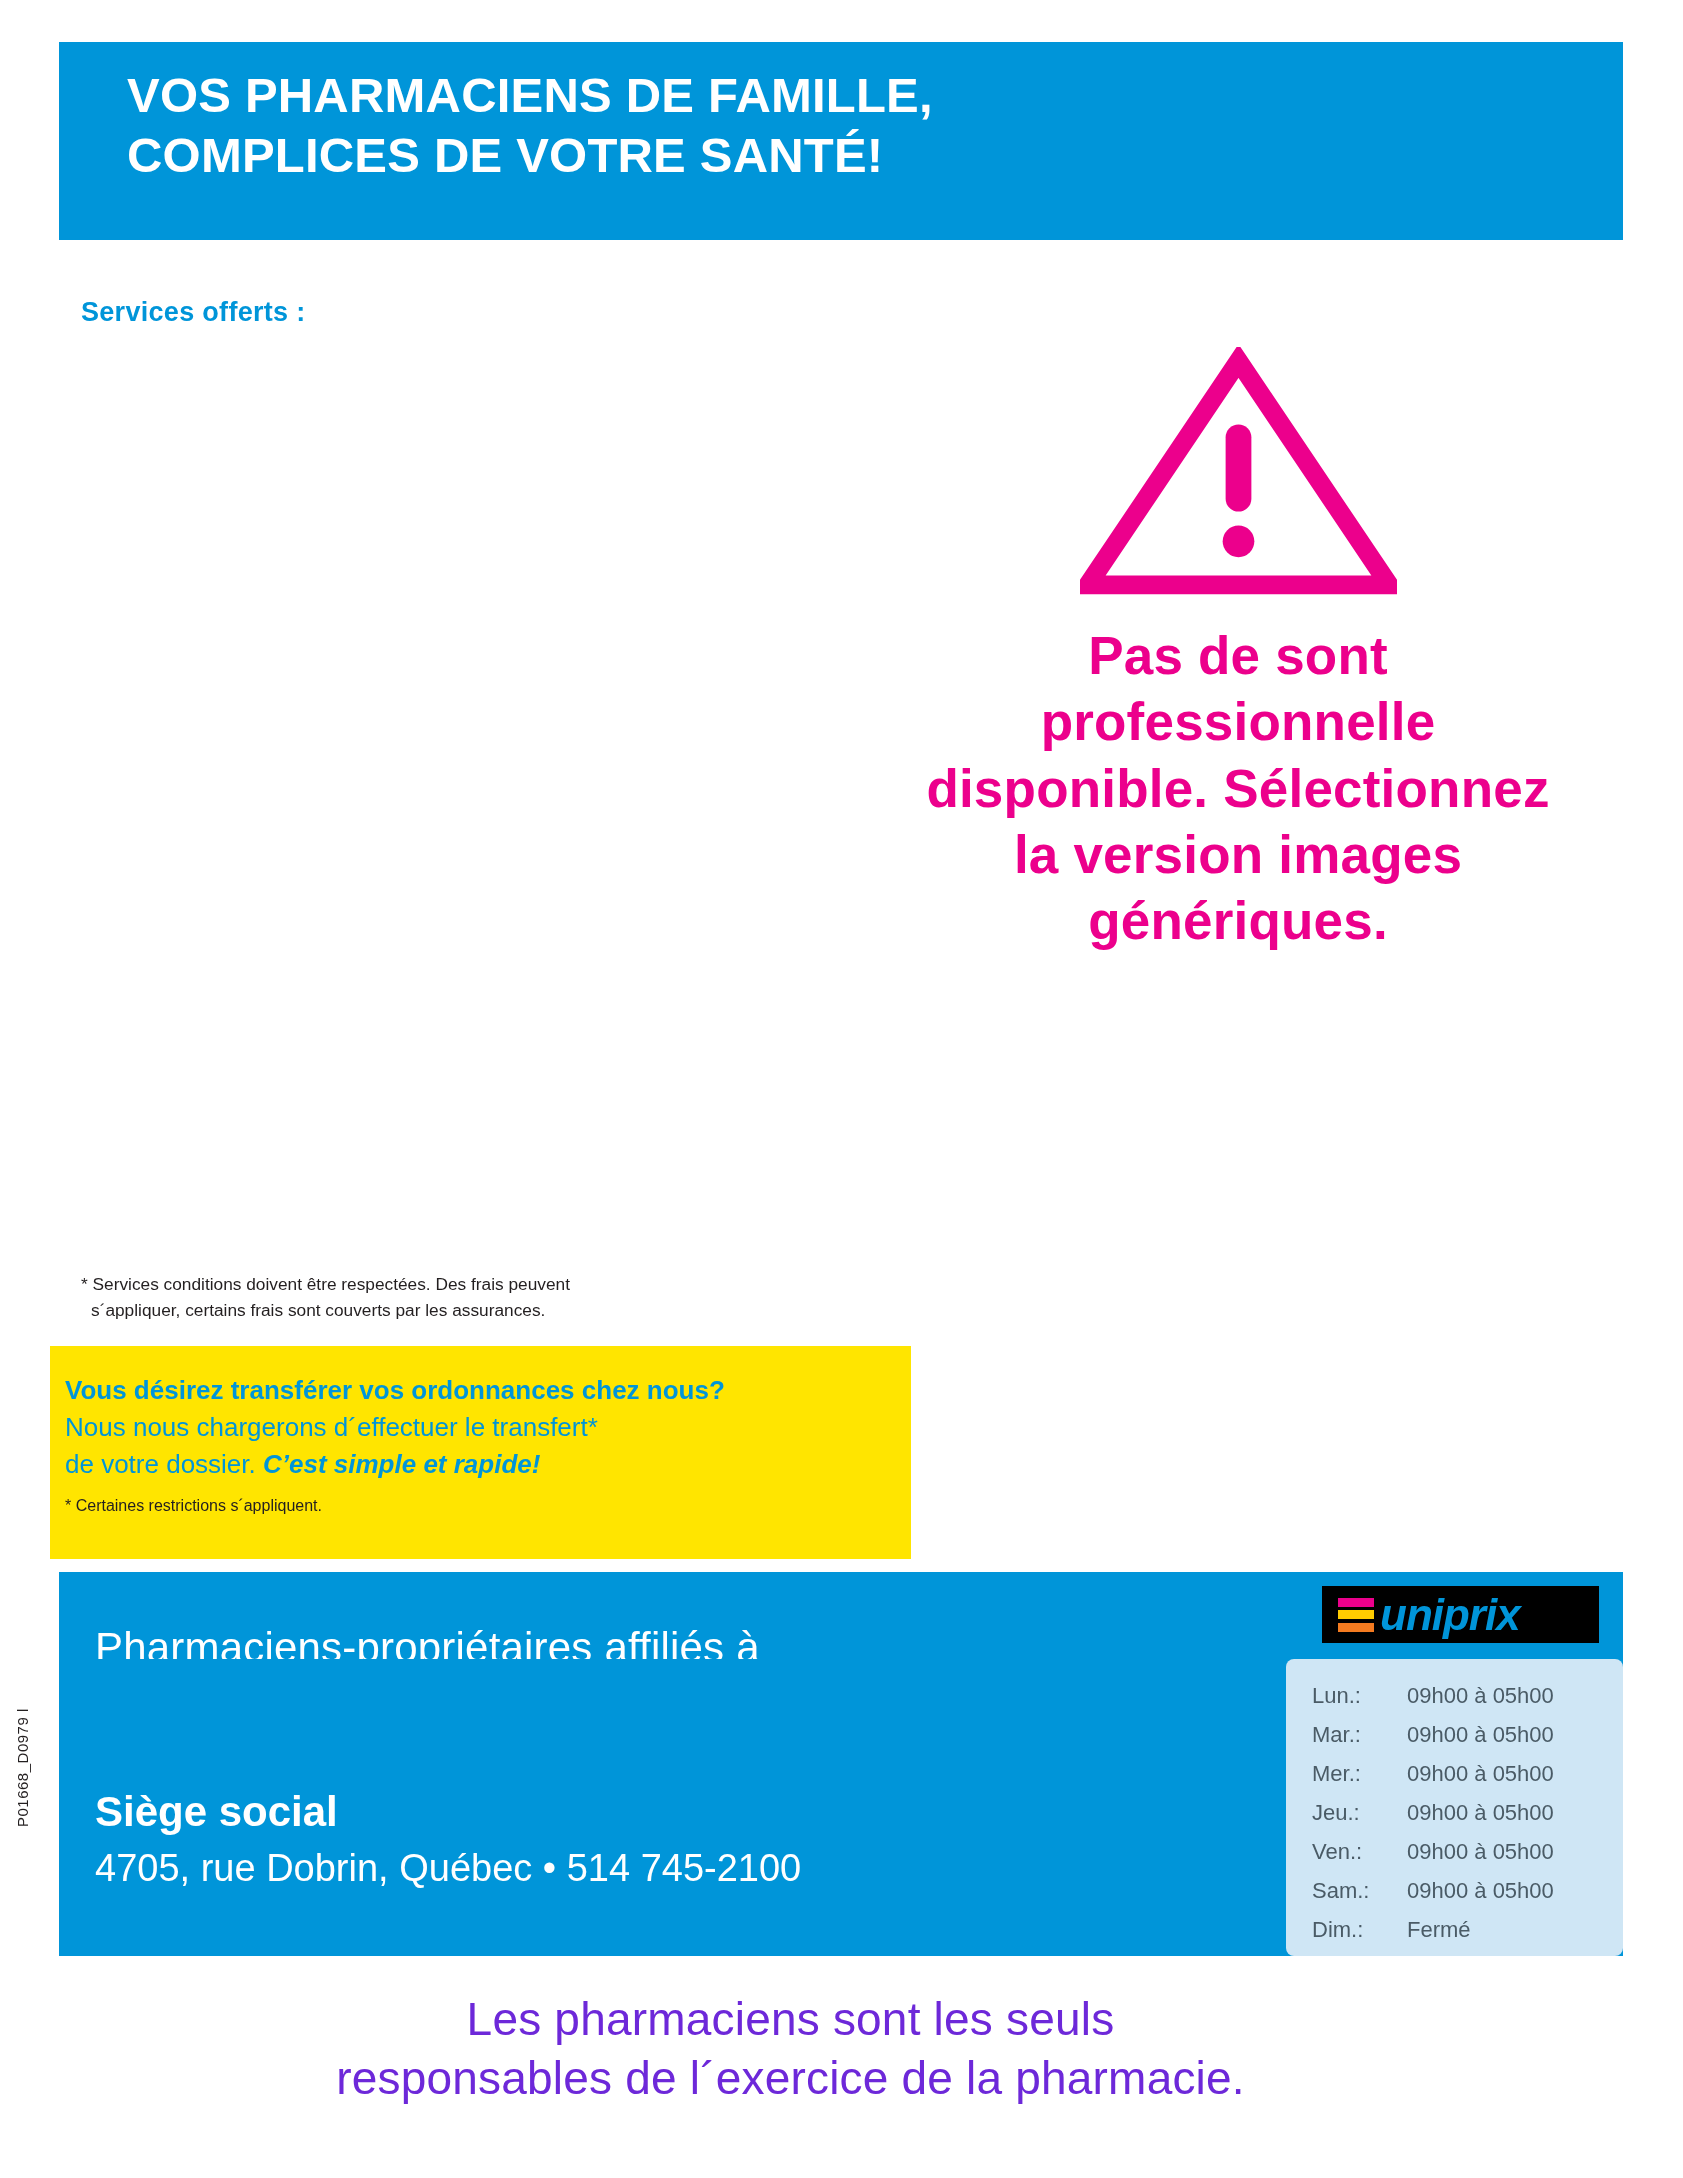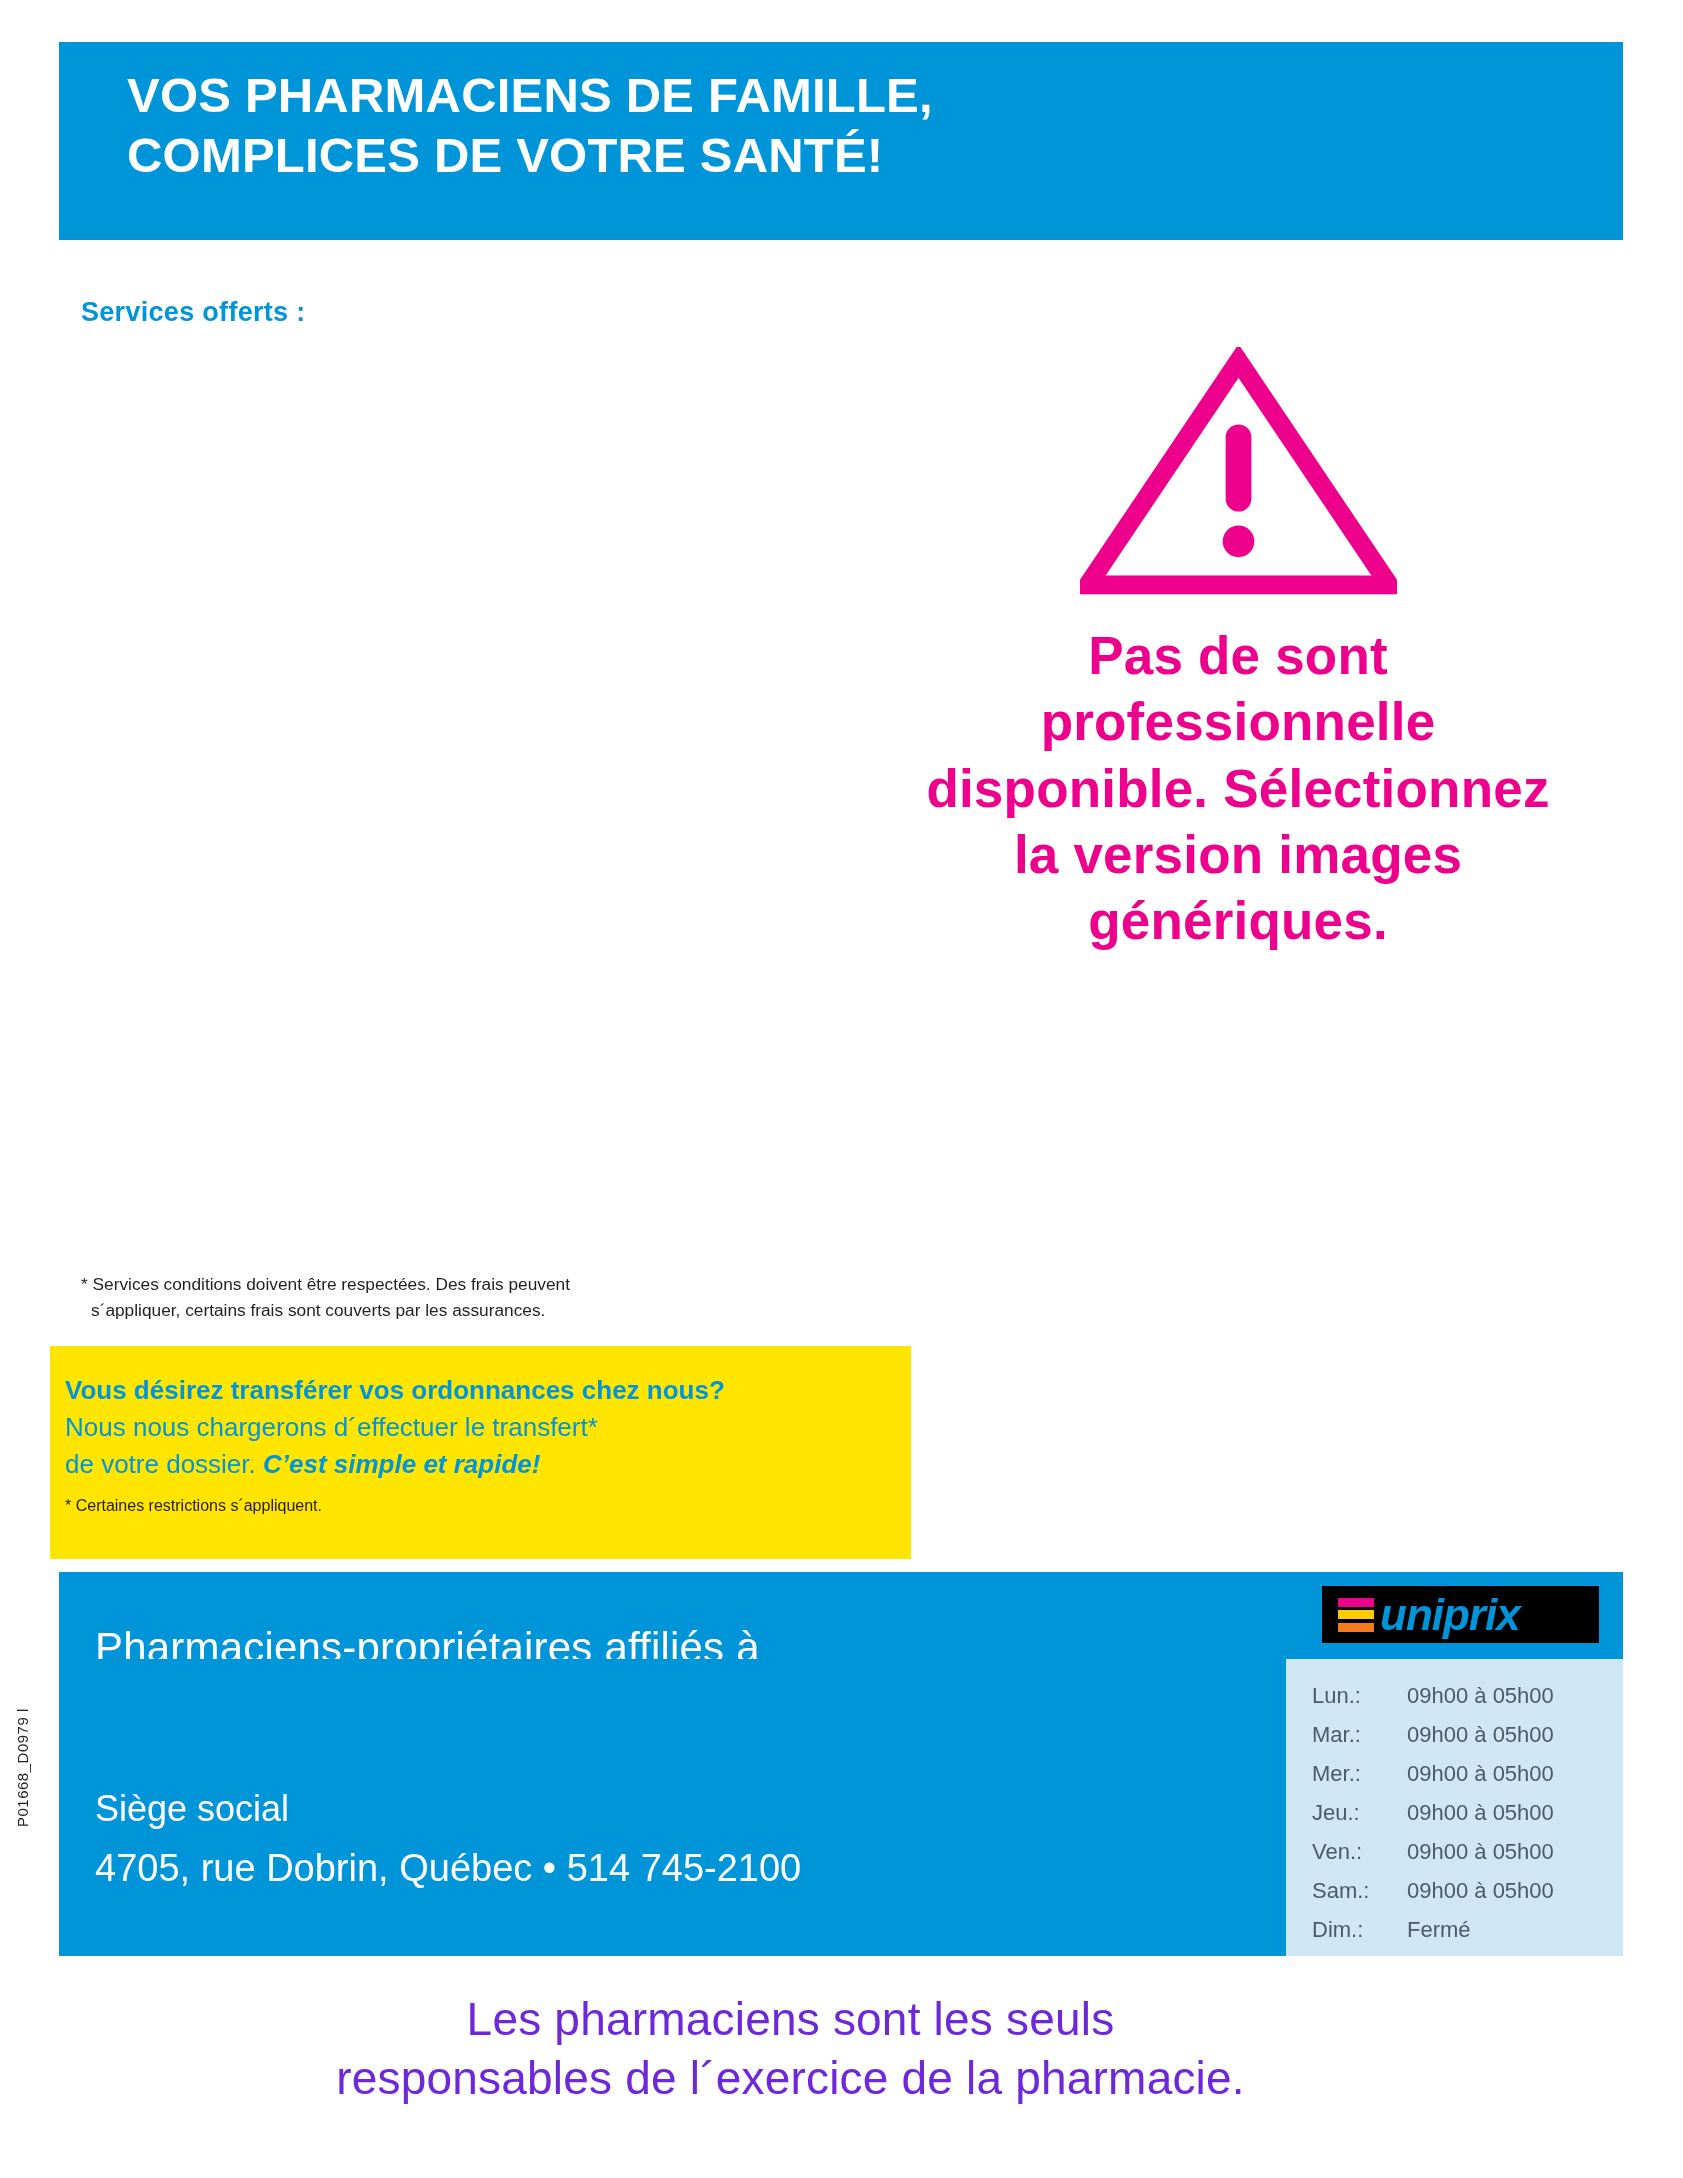--- a/index.html
+++ b/index.html
@@ -168,40 +168,41 @@
     top: 1659px;
     width: 1564px;
     height: 297px;
     background: #0095d9;
   }
   .store-name {
     position: absolute;
     left: 36px;
     top: 129px;
     color: #ffffff;
-    font-size: 36px;
-    font-weight: normal;
+    font-size: 42px;
+    font-weight: bold;
   }
   .store-address {
     position: absolute;
     left: 36px;
     top: 188px;
     color: #ffffff;
     font-size: 38px;
     font-weight: 300;
   }
   .hours-panel {
     position: absolute;
     right: 0;
     top: 0;
     width: 337px;
     height: 297px;
     background: #cfe6f5;
     box-sizing: border-box;
     padding: 26px 0 0 26px;
+    border-radius: 8px;
   }
   .hours-row {
     display: flex;
     font-size: 22px;
     color: #4a5b66;
     line-height: 1.0;
     margin-bottom: 17px;
   }
   .hours-day { width: 95px; }
   .hours-val { }

